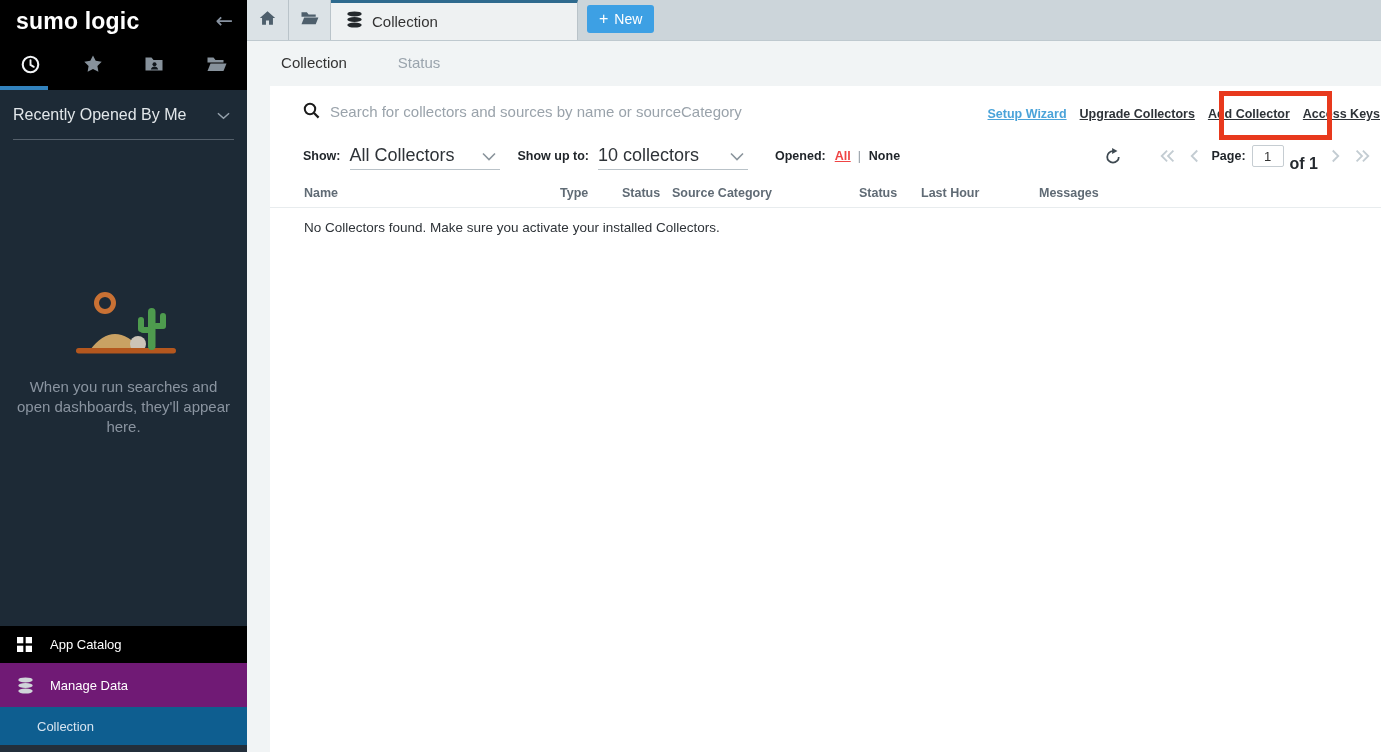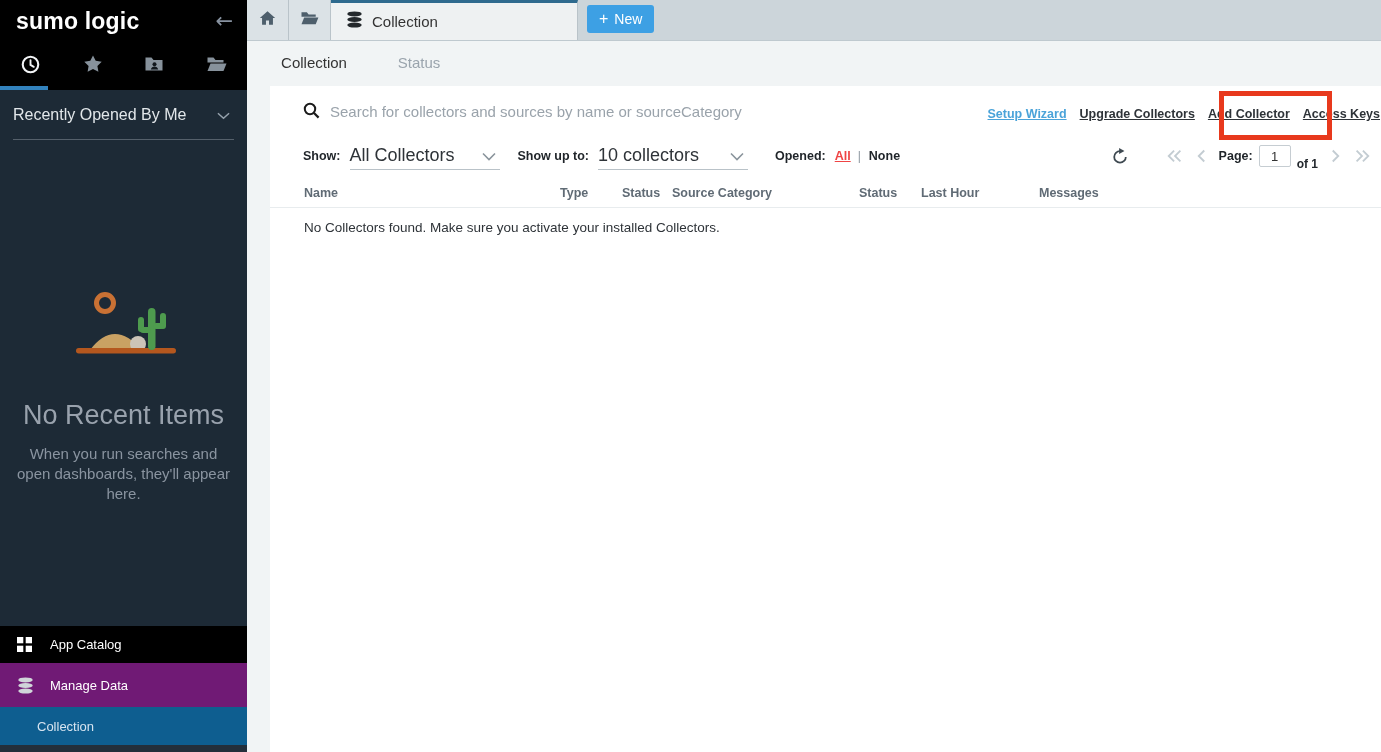--- a/index.html
+++ b/index.html
@@ -58,21 +58,21 @@
   .dd .chev { margin-left:auto; margin-right:4px; }
   .dd.second { margin-right:27px;gap:24px; }
   .expand-all { color:#ef4444; text-decoration:underline; font-size:12.5px; font-weight:bold; margin:0 7px 0 9px; cursor:pointer; }
   .sep { color:#8d979f; font-size:12px; margin-right:8px; font-weight:normal; }
 
   .pager { position:absolute; top:56px; right:10px; height:28px; display:flex; align-items:center; }
   .pg-refresh { margin-right:38px; cursor:pointer; display:flex; }
   .pg-nav { cursor:pointer; display:flex; }
   .mr12 { margin-right:12px; } .mr6 { margin-right:6px; }
   .page-input { width:30px; height:20px; border:1px solid #c6cdd2; border-radius:2px; text-align:center; font-size:13px; color:#333; font-family:inherit; outline:none; }
-  .of-lbl { font-size:12px; font-weight:bold; color:#24292e;margin-top:16px; }
+  .of-lbl { font-size:16px; font-weight:bold; color:#24292e;margin-top:16px; }
 
   .thead span { position:absolute; top:100px; font-size:12.5px; font-weight:bold; color:#606b75; }
   .th-name{left:34px;} .th-type{left:290px;} .th-status{left:352px;} .th-srccat{left:402px;}
   .th-sources{left:589px;} .th-lasthour{left:651px;} .th-messages{left:769px;}
   .thead-line { position:absolute; top:121px; left:0; width:1111px; border-top:1px solid #e8ecee; }
   .empty-msg { position:absolute; left:34px; top:134px; font-size:13.5px; color:#2e3338; }
 </style>
 </head>
 <body>
 
@@ -136,21 +136,20 @@
           <path d="M30 62 Q54 30 82 62 Z" fill="#c9a163"></path>
           <circle cx="78" cy="56" r="8" fill="#ccc4b8"></circle>
           <rect x="16" y="60" width="100" height="5.5" rx="2.7" fill="#b4571e"></rect>
           <rect x="88" y="20" width="7.5" height="42" rx="3.7" fill="#4e9b4e"></rect>
           <rect x="78" y="29" width="6" height="15" rx="3" fill="#4e9b4e"></rect>
           <rect x="80" y="39" width="11" height="6" rx="3" fill="#4e9b4e"></rect>
           <rect x="100" y="25" width="6" height="16" rx="3" fill="#4e9b4e"></rect>
           <rect x="93" y="35" width="11" height="6" rx="3" fill="#4e9b4e"></rect>
         </svg>
       </span>
-      <div class="empty-title">No Recent Items</div>
       <div class="empty-desc">When you run searches and open dashboards, they'll appear here.</div>
     </div>
 
     <div class="sb-bottom">
       <div class="sb-item app-cat">
         <span class="ic">
           <svg width="15" height="15" viewBox="0 0 15 15">
               <rect x="0" y="0" width="6.3" height="6.3" fill="#fff"></rect>
               <rect x="8.7" y="0" width="6.3" height="6.3" fill="#fff"></rect>
               <rect x="0" y="8.7" width="6.3" height="6.3" fill="#fff"></rect>

